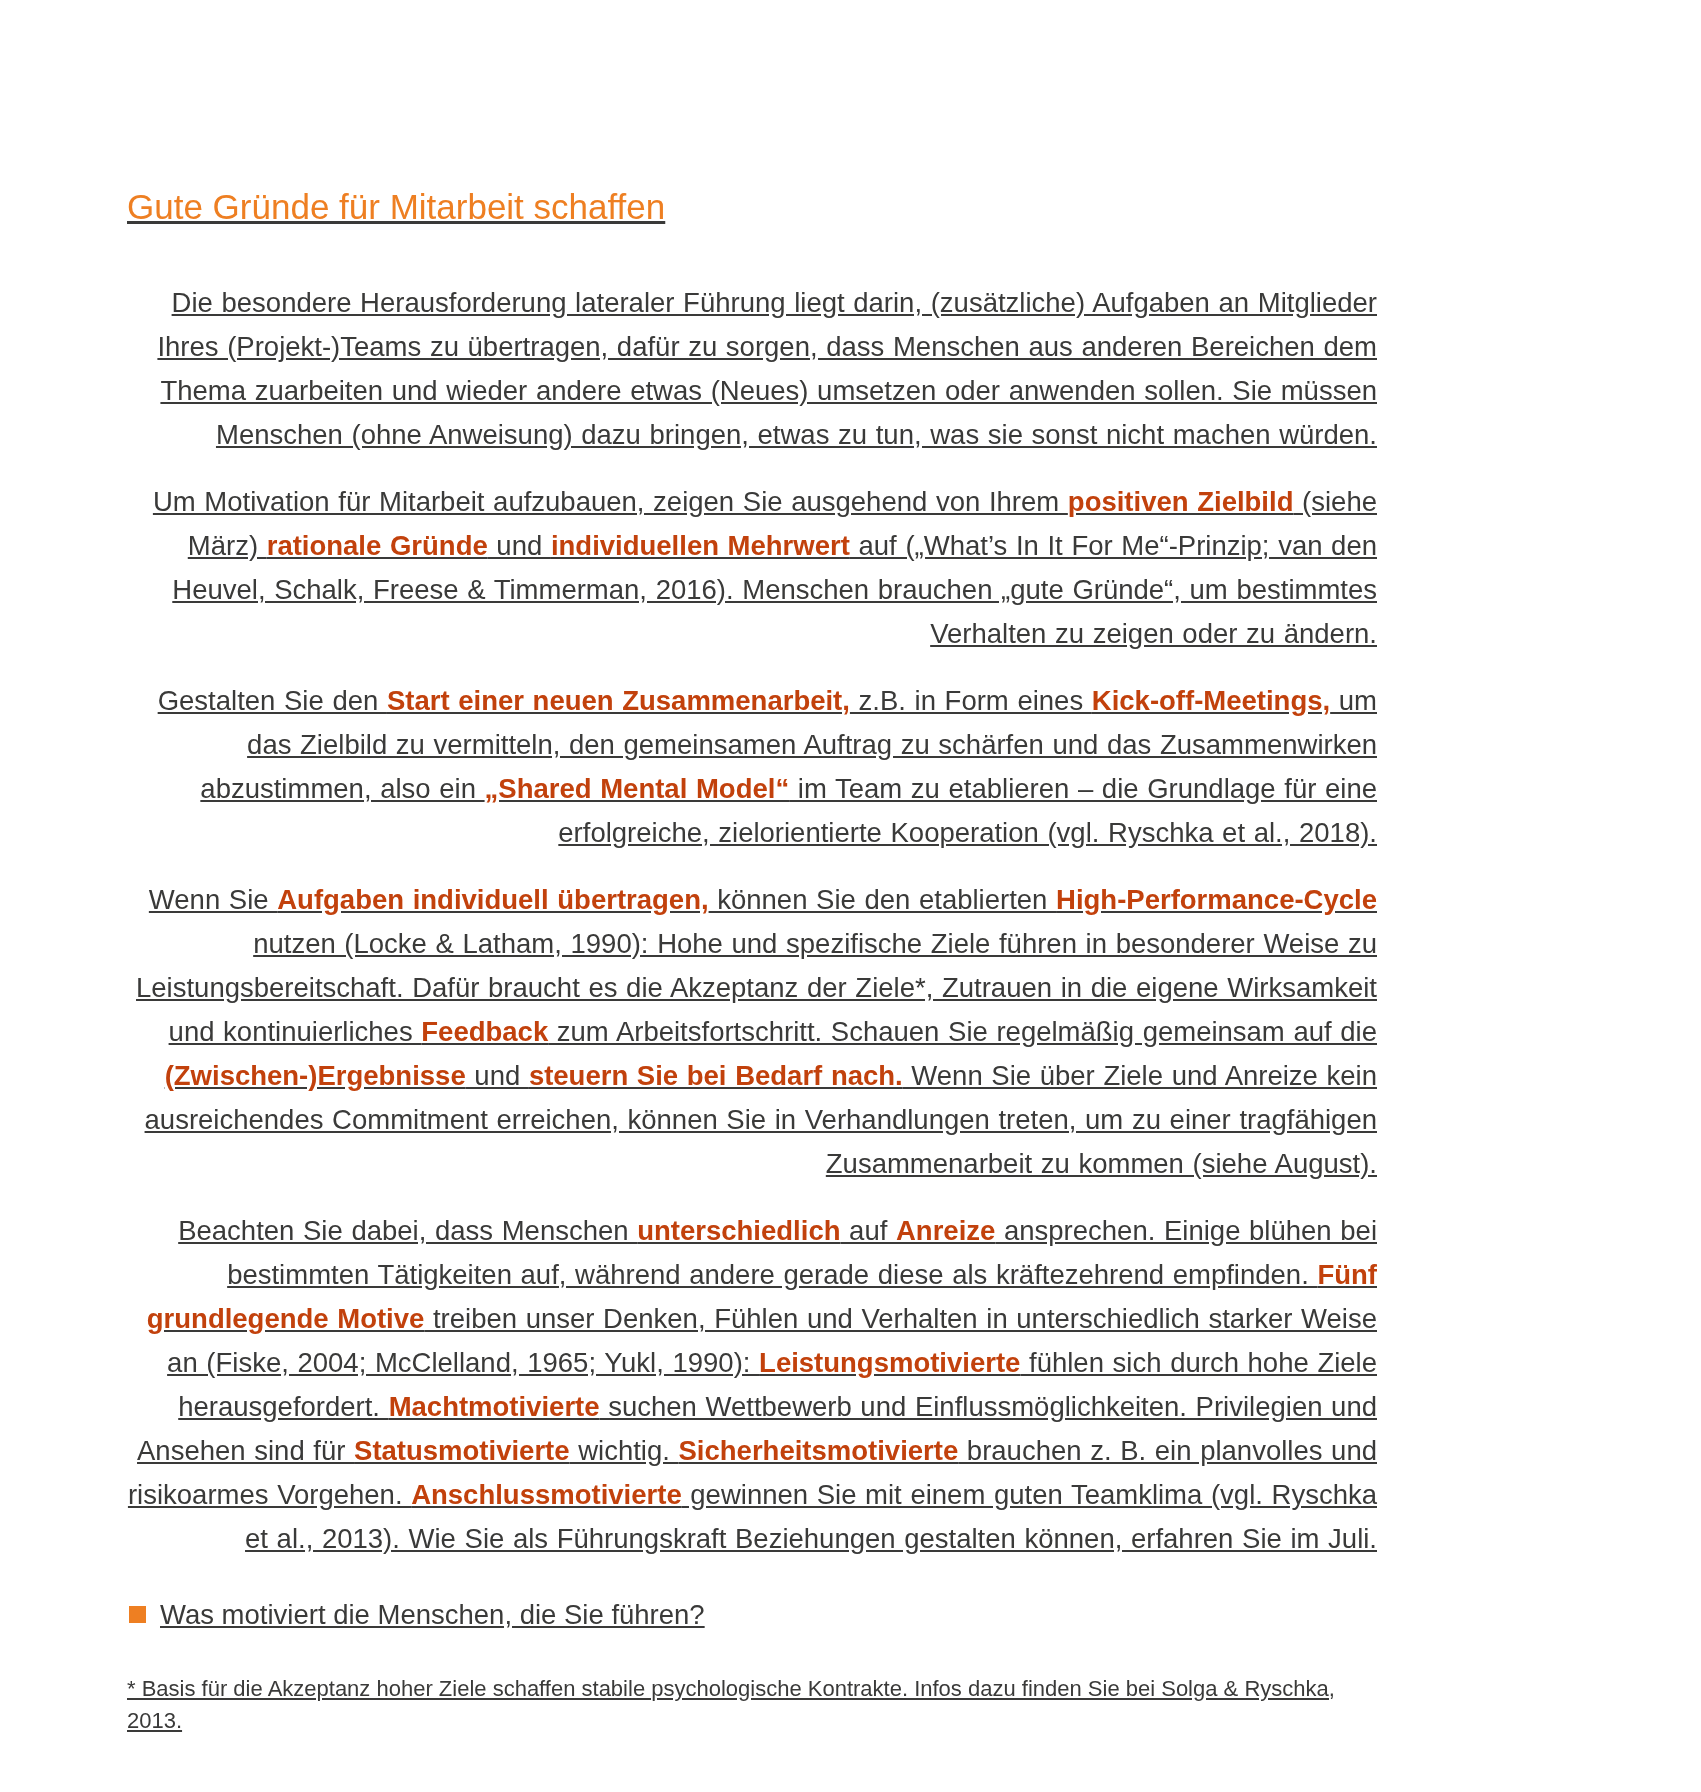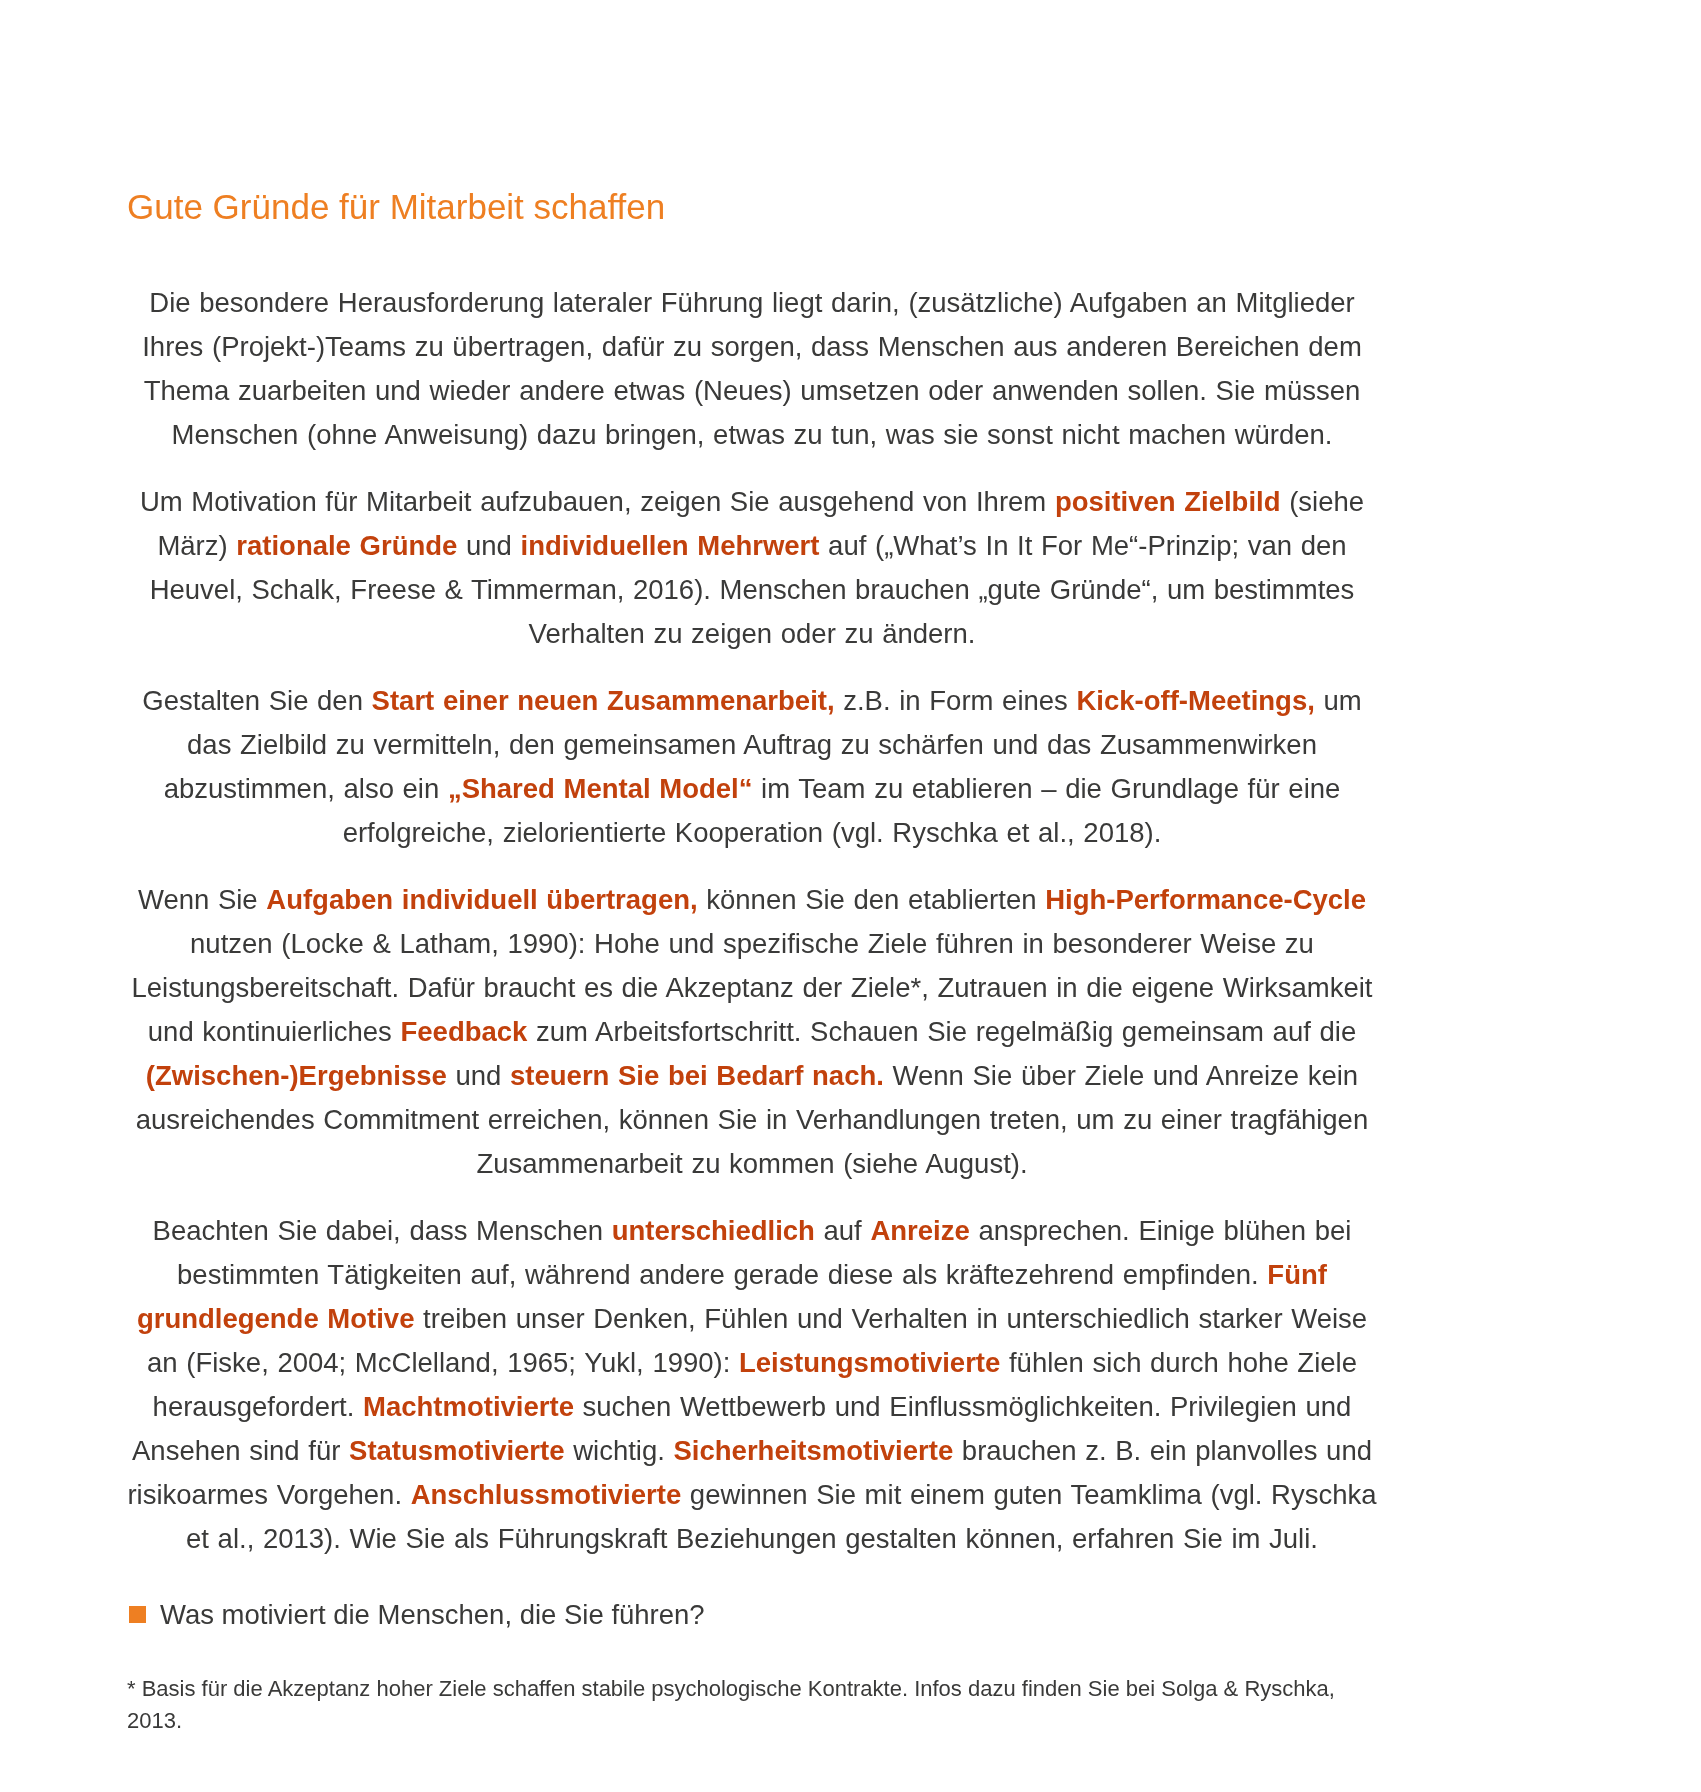--- a/index.html
+++ b/index.html
@@ -11,37 +11,38 @@
     height: 1792px;
     background: #ffffff;
     overflow: hidden;
     font-family: "Liberation Sans", sans-serif;
     color: #3a3a39;
   }
   .page {
     box-sizing: border-box;
     padding: 188px 0 0 127px;
     width: 1701px;
+    text-decoration: underline;
   }
   .content {
     width: 1250px;
   }
   h1.title {
     font-size: 35px;
     font-weight: normal;
     color: #ee7f22;
     margin: 0 0 54px 0;
     line-height: 1.1;
     letter-spacing: 0px;
   }
   .para {
     font-size: 27.5px;
     line-height: 44px;
     margin: 0 0 23px 0;
-    text-align: center;
+    text-align: right;
     word-spacing: 1px;
   }
   .para strong {
     font-weight: bold;
     color: #c2410c;
   }
   .bullet-row {
     display: flex;
     align-items: flex-start;
     margin: 32px 0 0 0;

